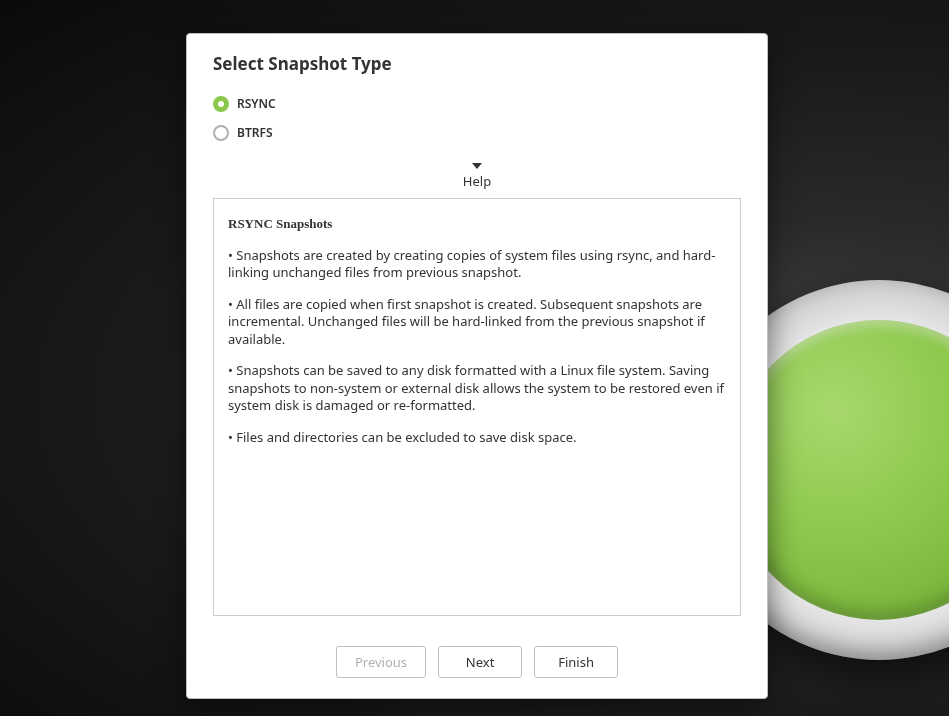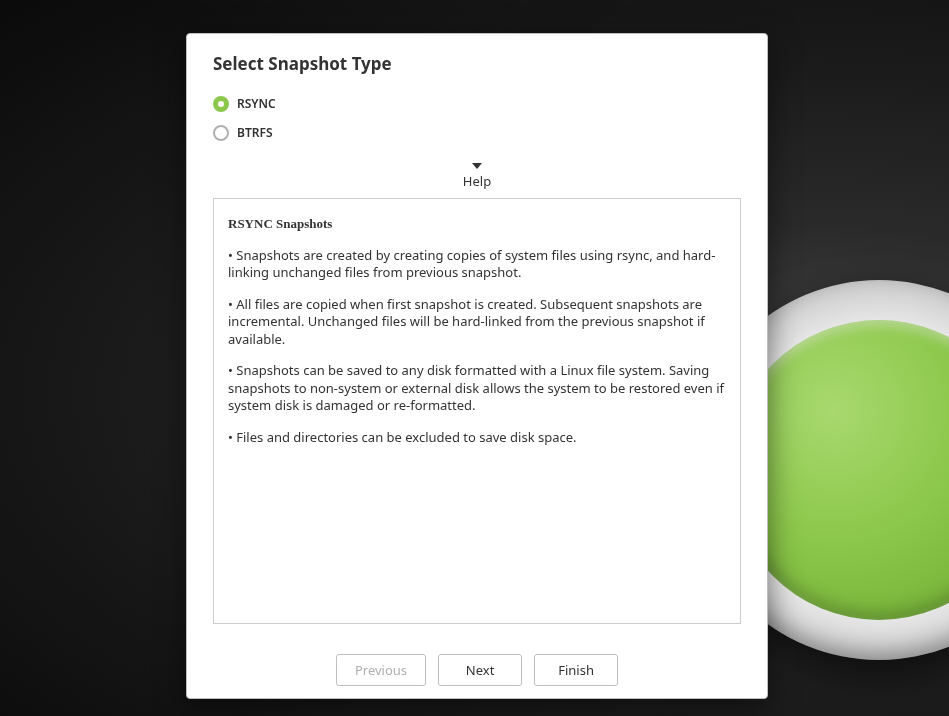--- a/index.html
+++ b/index.html
@@ -180,21 +180,21 @@
     font-weight: 700;
     font-family: Liberation Serif, serif;
   }
   .help-box p {
     margin: 0 0 14px 0;
   }
   .button-bar {
     display: flex;
     justify-content: center;
     gap: 12px;
-    padding: 18px 0 12px 0;
+    padding: 18px 0 20px 0;
   }
   .btn {
     min-width: 84px;
     height: 32px;
     padding: 0 18px;
     background: #fff;
     border: 1px solid #c0c0c0;
     border-radius: 3px;
     font-size: 13px;
     color: #333;

